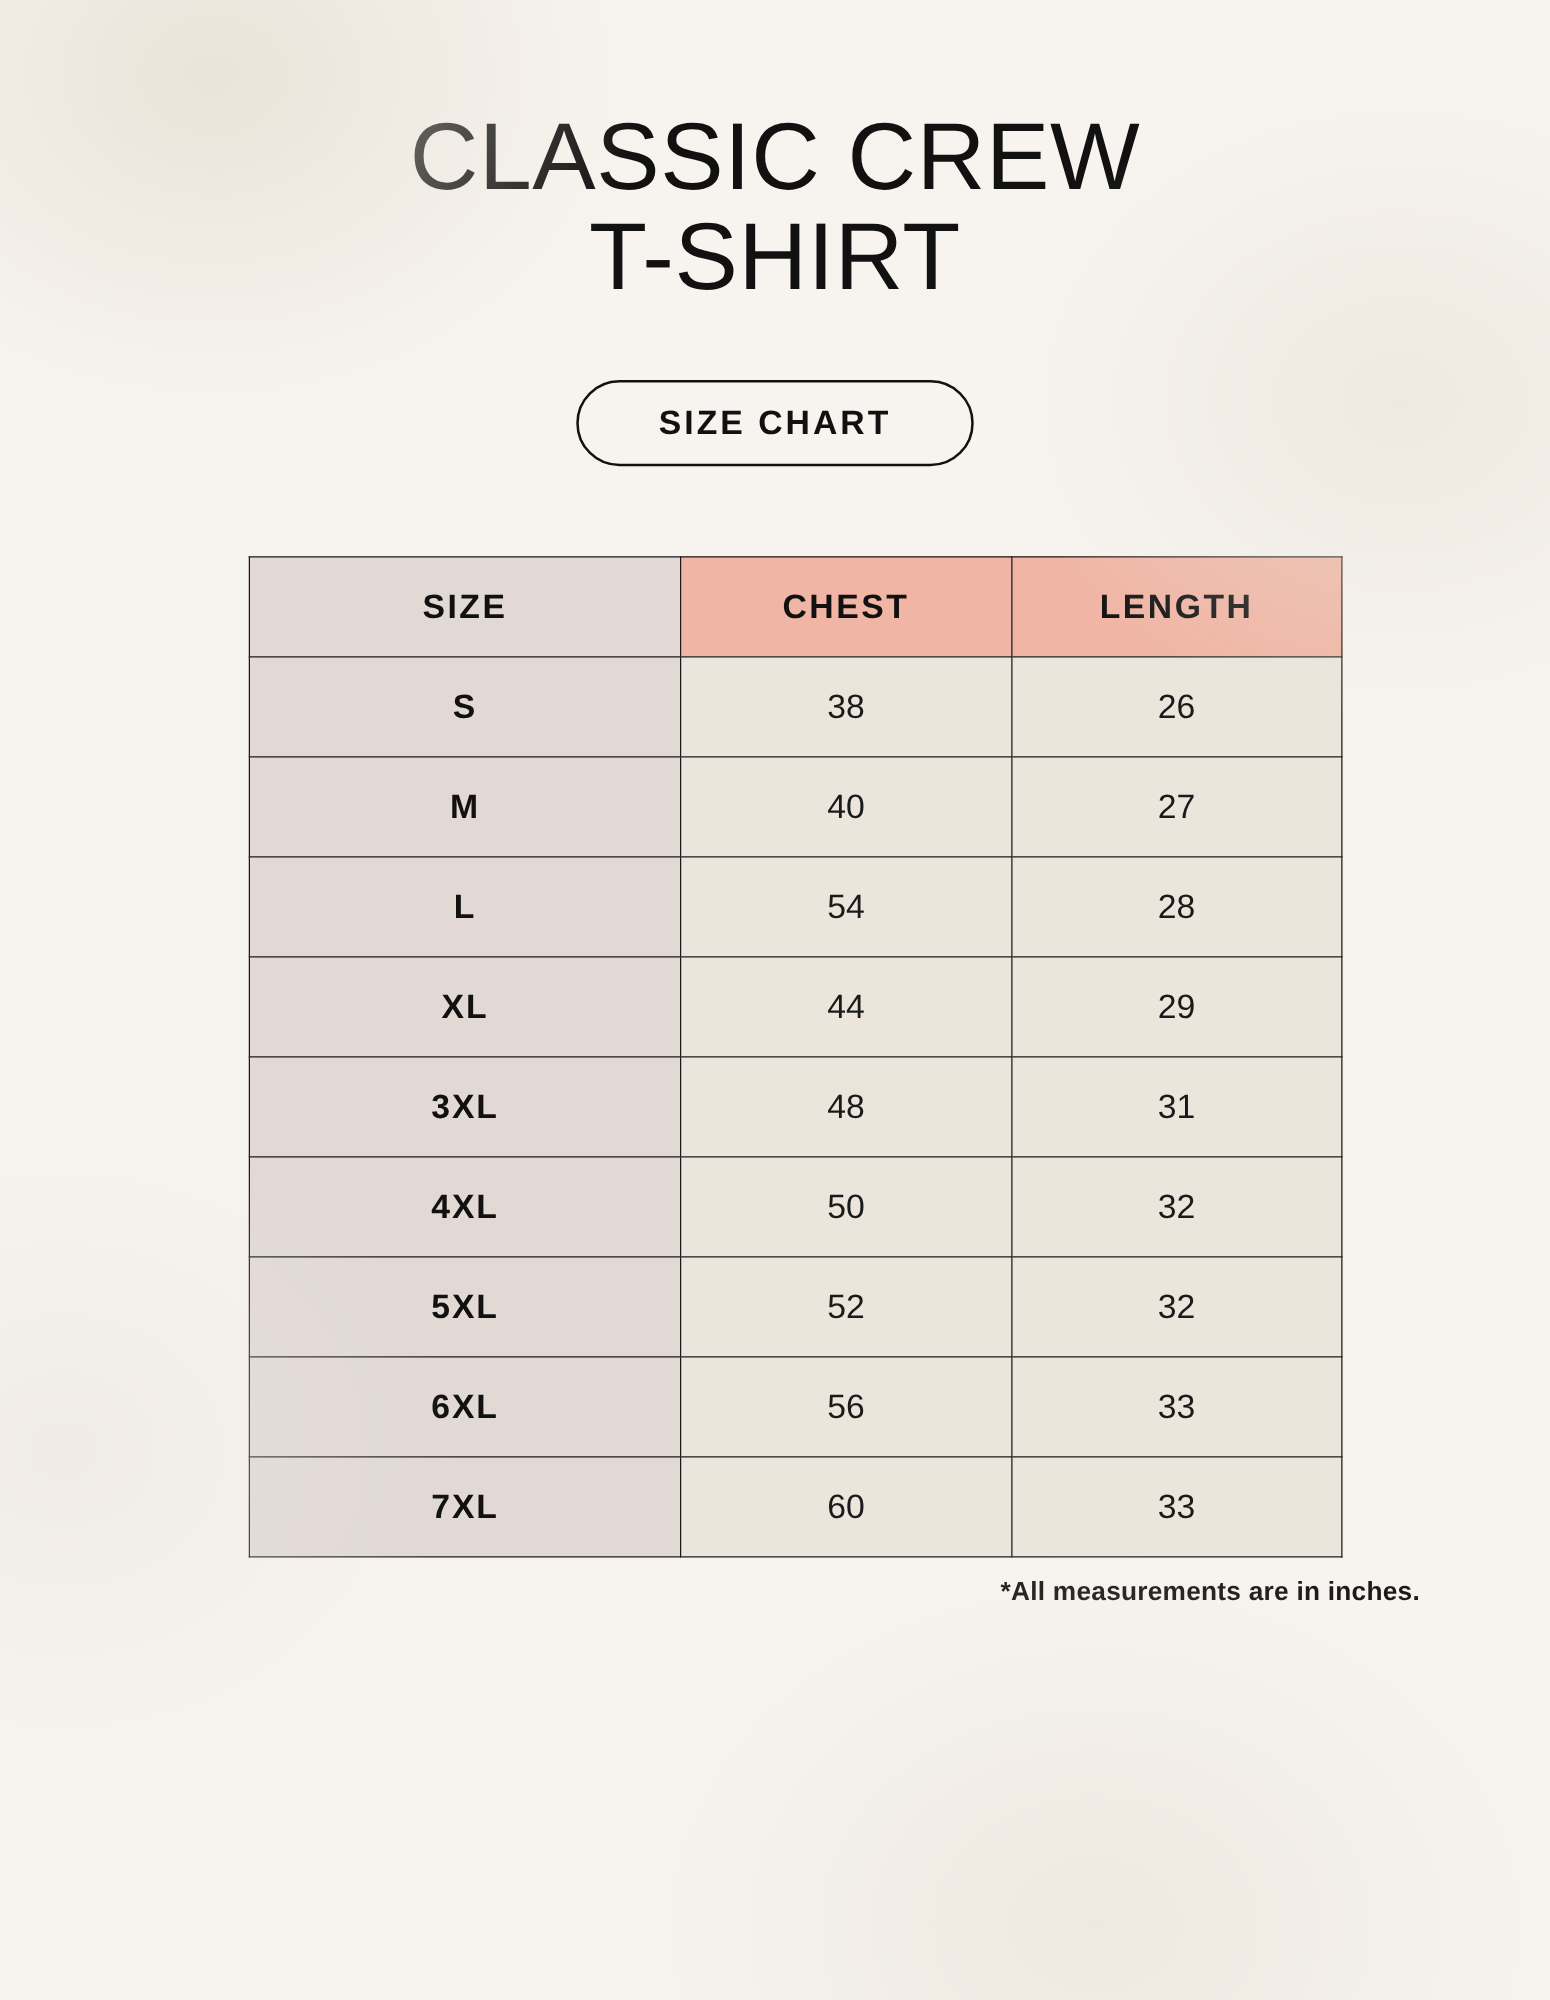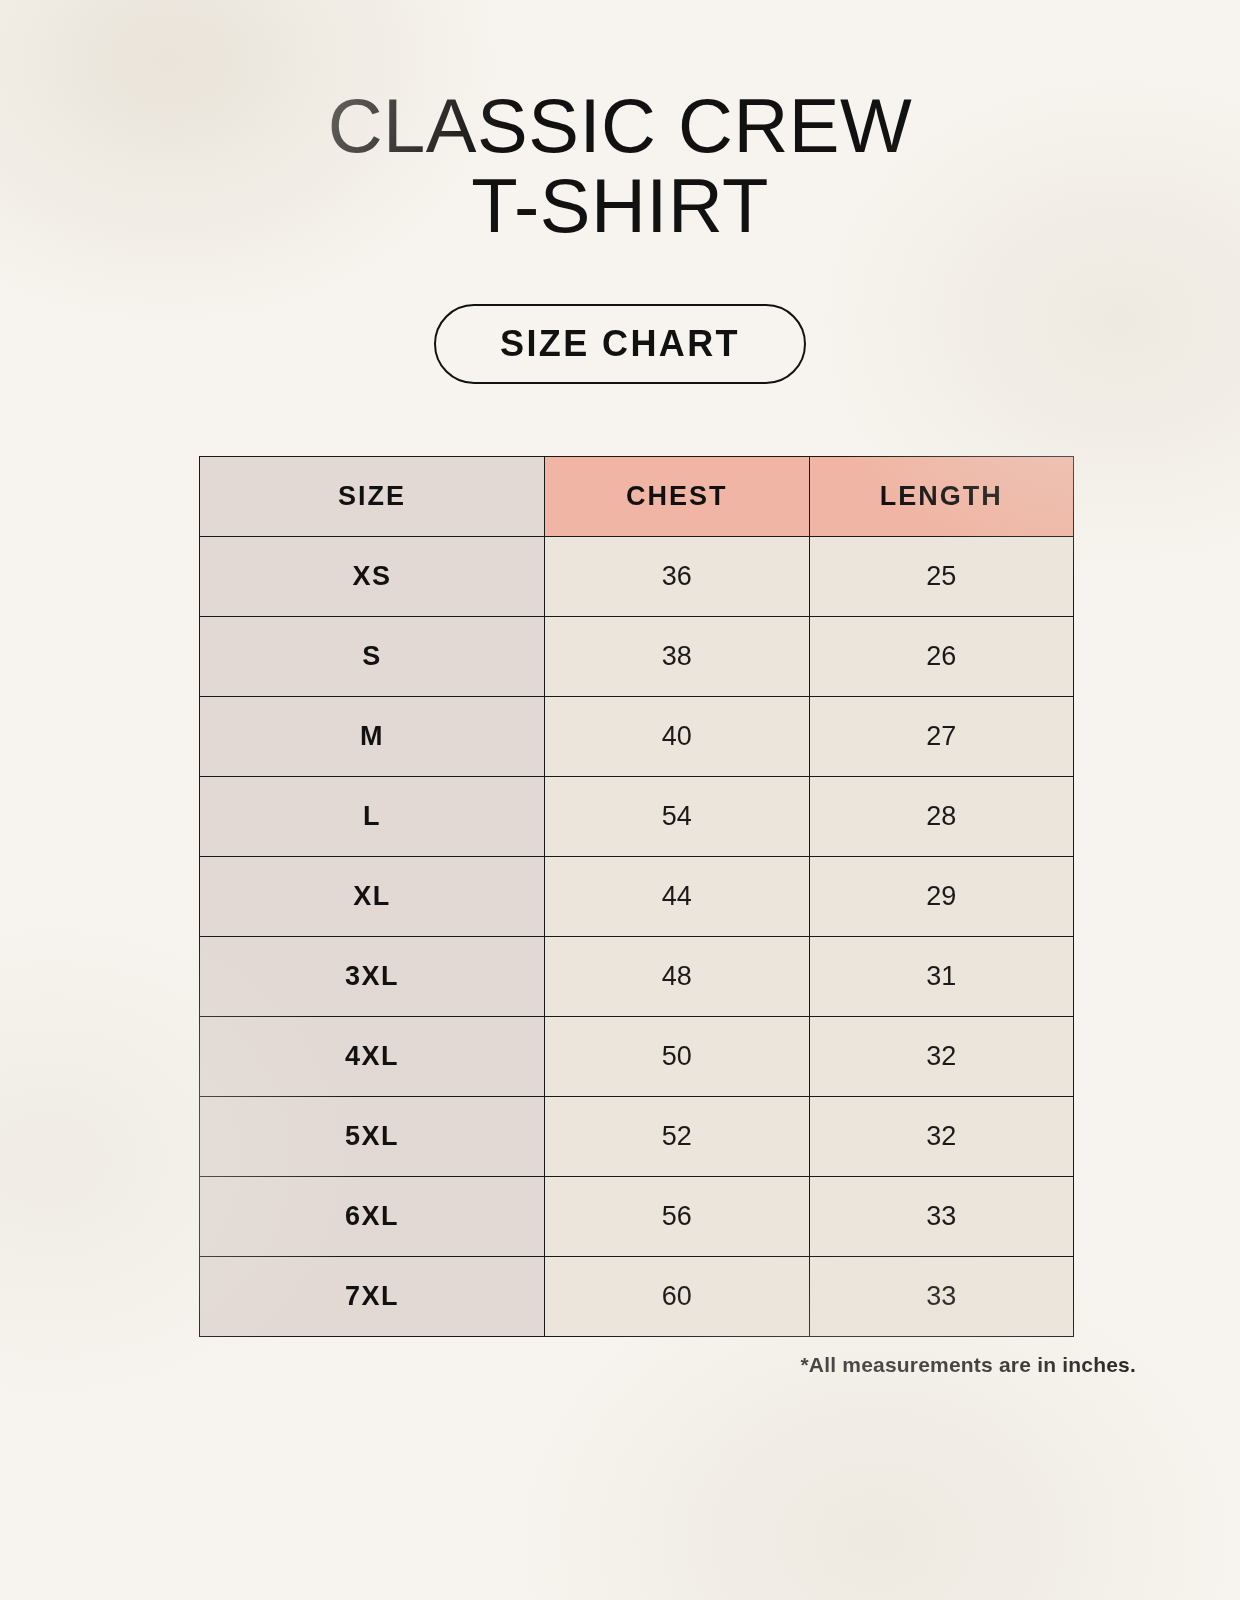--- a/index.html
+++ b/index.html
@@ -65,21 +65,21 @@
 
   .badge-wrap {
     display: flex;
     justify-content: center;
     margin-top: 58px;
   }
   .badge {
     border: 2px solid #111111;
     border-radius: 999px;
     padding: 17px 64px;
-    font-size: 36px;
+    font-size: 27px;
     letter-spacing: 2.4px;
     font-weight: 700;
     color: #111111;
     background: transparent;
   }
 
   .table-wrap {
     margin: 72px auto 0 auto;
     width: 875px;
     padding-left: 33px;
@@ -153,25 +153,20 @@
     <table class="size-table">
       <thead>
         <tr>
           <th class="col-size">SIZE</th>
           <th class="col-measure">CHEST</th>
           <th class="col-measure">LENGTH</th>
         </tr>
       </thead>
       <tbody>
         <tr>
-          <td class="cell-size">XS</td>
-          <td class="cell-value">36</td>
-          <td class="cell-value">25</td>
-        </tr>
-        <tr>
           <td class="cell-size">S</td>
           <td class="cell-value">38</td>
           <td class="cell-value">26</td>
         </tr>
         <tr>
           <td class="cell-size">M</td>
           <td class="cell-value">40</td>
           <td class="cell-value">27</td>
         </tr>
         <tr>

